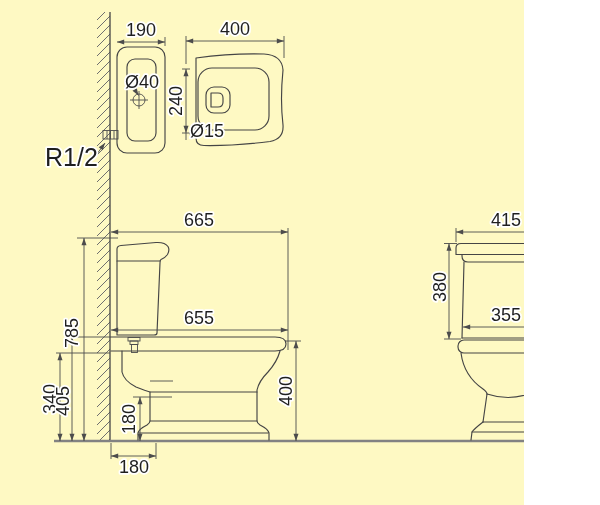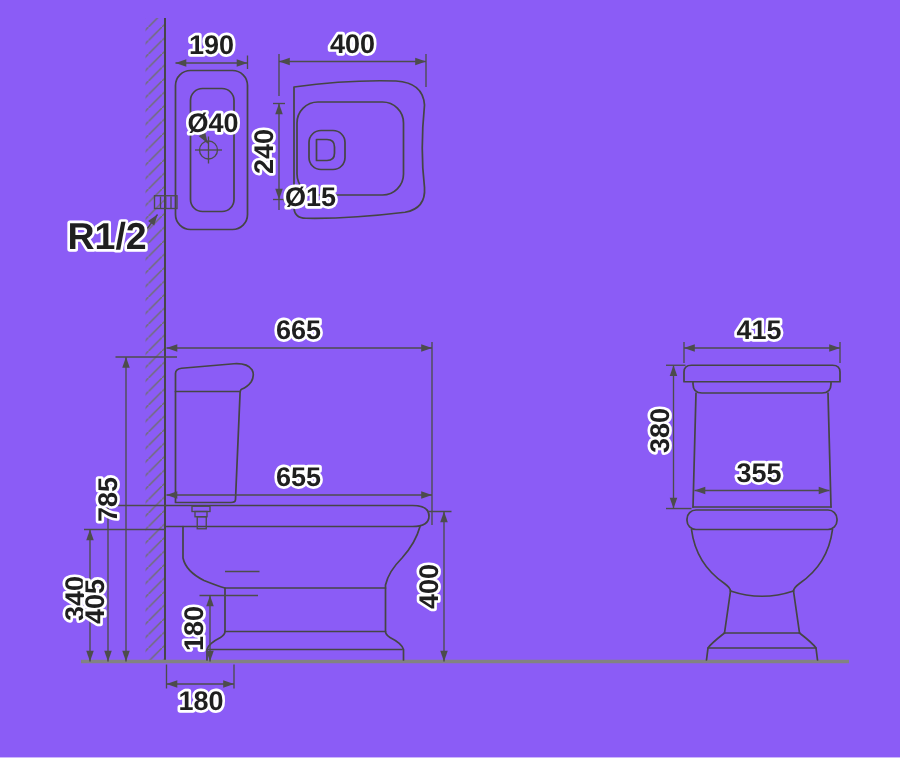--- a/index.html
+++ b/index.html
@@ -1,16 +1,16 @@
 <!DOCTYPE html>
 <html><head>
 <meta charset="utf-8">
 <style>
   html,body{margin:0;padding:0;background:#fff;}
-  #stage{position:relative;width:600px;height:505px;background:#8b5cf6;overflow:hidden;font-weight:bold;}
+  #stage{position:relative;width:524px;height:505px;background:#fef9c3;overflow:hidden;}
   svg{position:absolute;left:0;top:0;}
   svg text{
     font-family:"Liberation Sans", sans-serif;
     fill:#1f1f1f;
     paint-order:stroke;
     stroke:#ffffff;
     stroke-width:3.5px;
     stroke-linejoin:round;
   }
   .dim{font-size:18px;}

